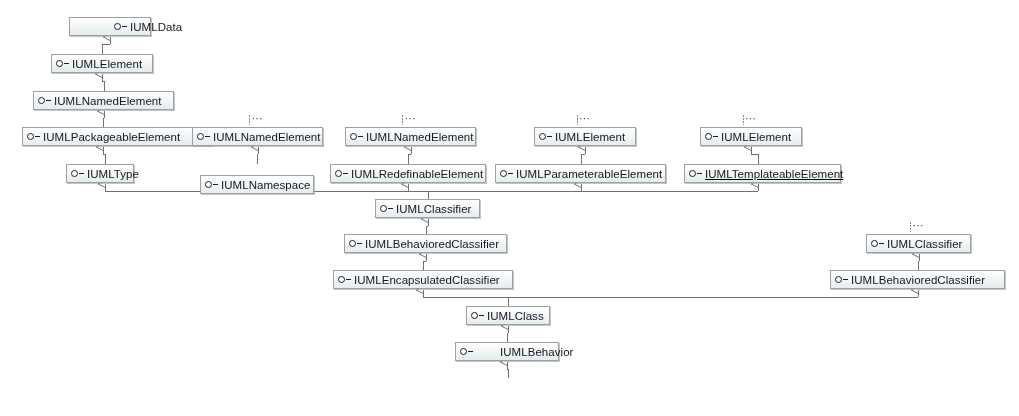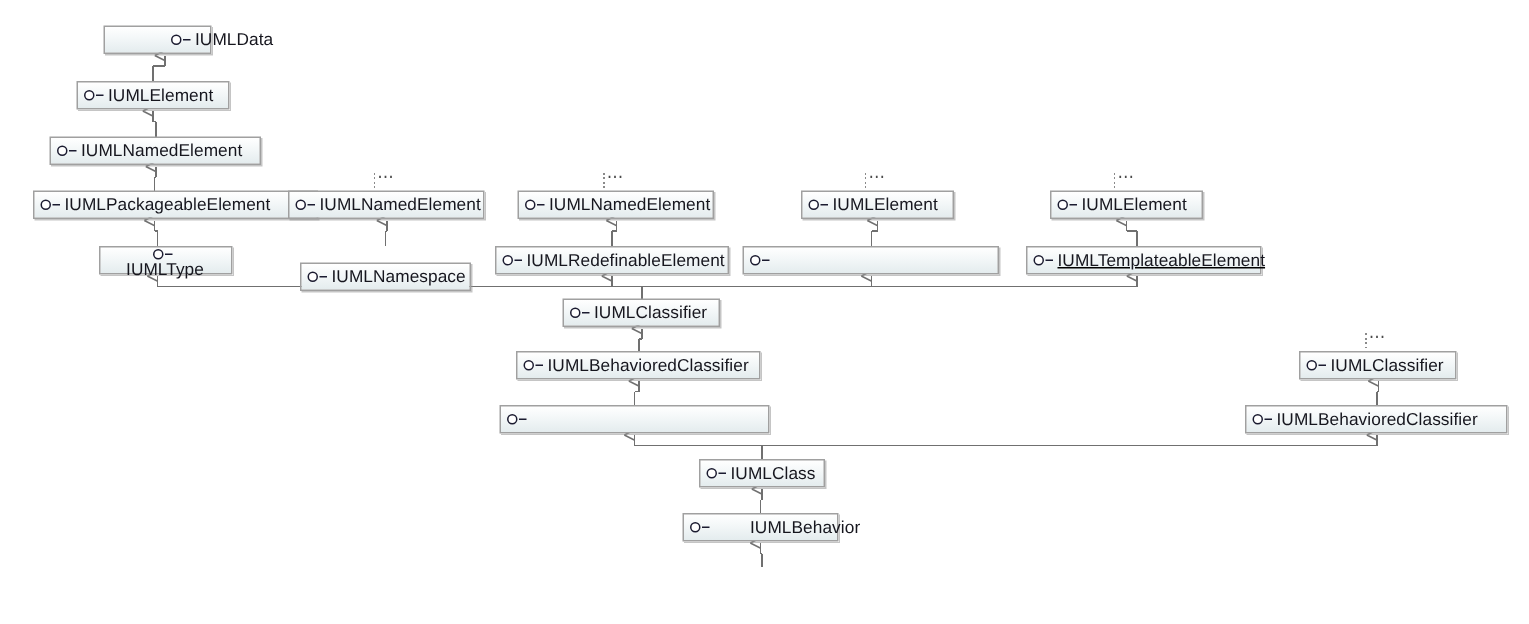--- a/index.html
+++ b/index.html
@@ -142,21 +142,21 @@
         <line x1="507" y1="342" x2="507" y2="333"></line>
         <line x1="507" y1="333" x2="508" y2="333"></line>
         <line x1="508" y1="333" x2="508" y2="326" marker-end="url(#arrow-up)"></line>
         <line x1="508" y1="378" x2="508" y2="369"></line>
         <line x1="508" y1="369" x2="507" y2="369"></line>
         <line x1="507" y1="369" x2="507" y2="362" marker-end="url(#arrow-up)"></line>
       </g>
   </svg>
 
   <div id="nodes">
-      <div class="node" style="left: 69px; top: 17px; width: 72px; padding-left: 44px;">
+      <div class="node" style="left: 69px; top: 17px; width: 82px; padding-left: 44px;">
         <span class="iface-icon"></span>
         <span class="label">IUMLData</span>
       </div>
       <div class="node" style="left: 51px; top: 54px; width: 102px;">
         <span class="iface-icon"></span>
         <span class="label">IUMLElement</span>
       </div>
       <div class="node" style="left: 33px; top: 91px; width: 141px;">
         <span class="iface-icon"></span>
         <span class="label">IUMLNamedElement</span>
@@ -178,54 +178,56 @@
       <div class="ellipsis" style="left: 579px; top: 113px;">⋯</div>
       <div class="node" style="left: 534px; top: 127px; width: 102px;">
         <span class="iface-icon"></span>
         <span class="label">IUMLElement</span>
       </div>
       <div class="ellipsis" style="left: 745px; top: 113px;">⋯</div>
       <div class="node" style="left: 700px; top: 127px; width: 102px;">
         <span class="iface-icon"></span>
         <span class="label">IUMLElement</span>
       </div>
-      <div class="node" style="left: 66px; top: 164px; width: 89px; flex-direction: column;">
+      <div class="node" style="left: 66px; top: 164px; width: 68px;">
         <span class="iface-icon"></span>
         <span class="label">IUMLType</span>
       </div>
       <div class="node" style="left: 200px; top: 175px; width: 114px;">
         <span class="iface-icon"></span>
         <span class="label">IUMLNamespace</span>
       </div>
       <div class="node" style="left: 330px; top: 164px; width: 156px;">
         <span class="iface-icon"></span>
         <span class="label">IUMLRedefinableElement</span>
       </div>
       <div class="node" style="left: 495px; top: 164px; width: 171px;">
         <span class="iface-icon"></span>
+        <span class="label">IUMLParameterableElement</span>
       </div>
       <div class="node" style="left: 684px; top: 164px; width: 157px; text-decoration: underline;">
         <span class="iface-icon"></span>
         <span class="label">IUMLTemplateableElement</span>
       </div>
       <div class="node" style="left: 375px; top: 199px; width: 105px;">
         <span class="iface-icon"></span>
         <span class="label">IUMLClassifier</span>
       </div>
       <div class="node" style="left: 344px; top: 234px; width: 163px;">
         <span class="iface-icon"></span>
         <span class="label">IUMLBehavioredClassifier</span>
       </div>
       <div class="ellipsis" style="left: 912.5px; top: 220px;">⋯</div>
       <div class="node" style="left: 866px; top: 234px; width: 105px;">
         <span class="iface-icon"></span>
         <span class="label">IUMLClassifier</span>
       </div>
       <div class="node" style="left: 333px; top: 270px; width: 180px;">
         <span class="iface-icon"></span>
+        <span class="label">IUMLEncapsulatedClassifier</span>
       </div>
       <div class="node" style="left: 830px; top: 270px; width: 175px;">
         <span class="iface-icon"></span>
         <span class="label">IUMLBehavioredClassifier</span>
       </div>
       <div class="node" style="left: 466px; top: 306px; width: 84px;">
         <span class="iface-icon"></span>
         <span class="label">IUMLClass</span>
       </div>
       <div class="node" style="left: 455px; top: 342px; width: 104px; gap: 24px;">

